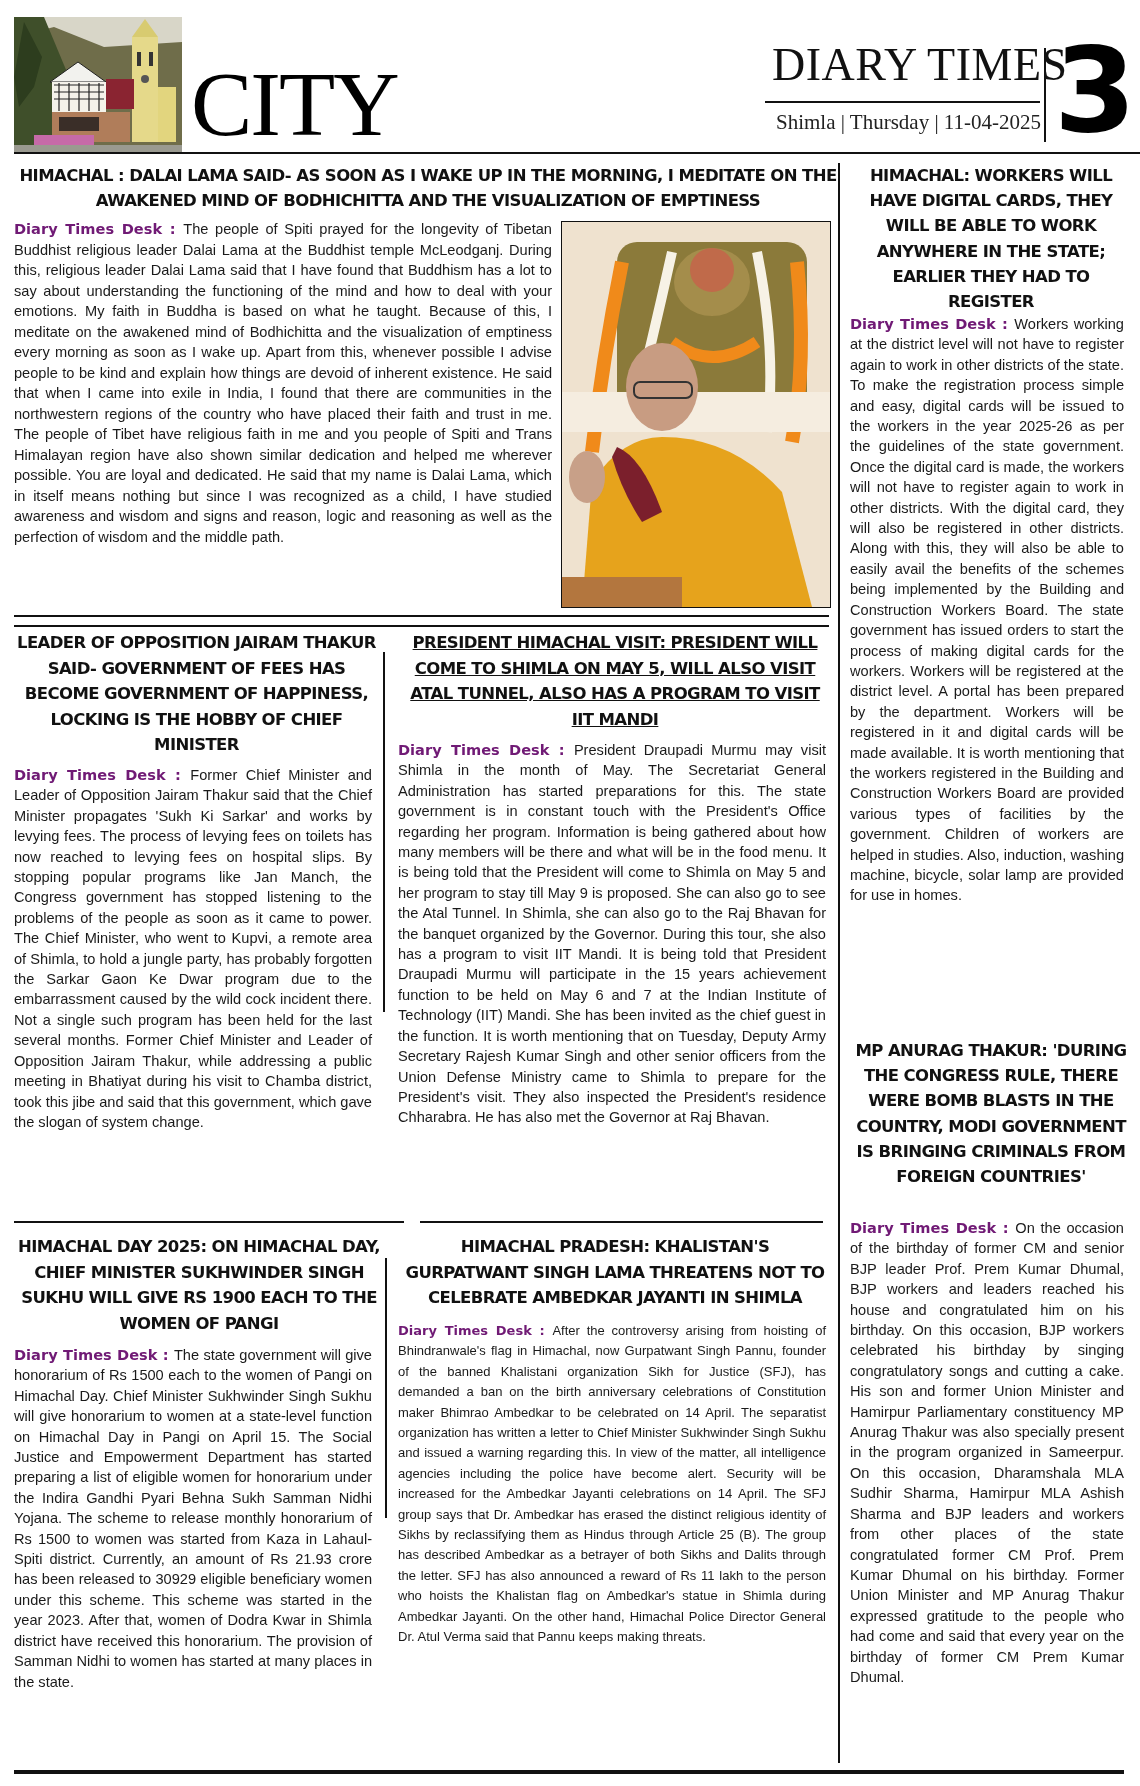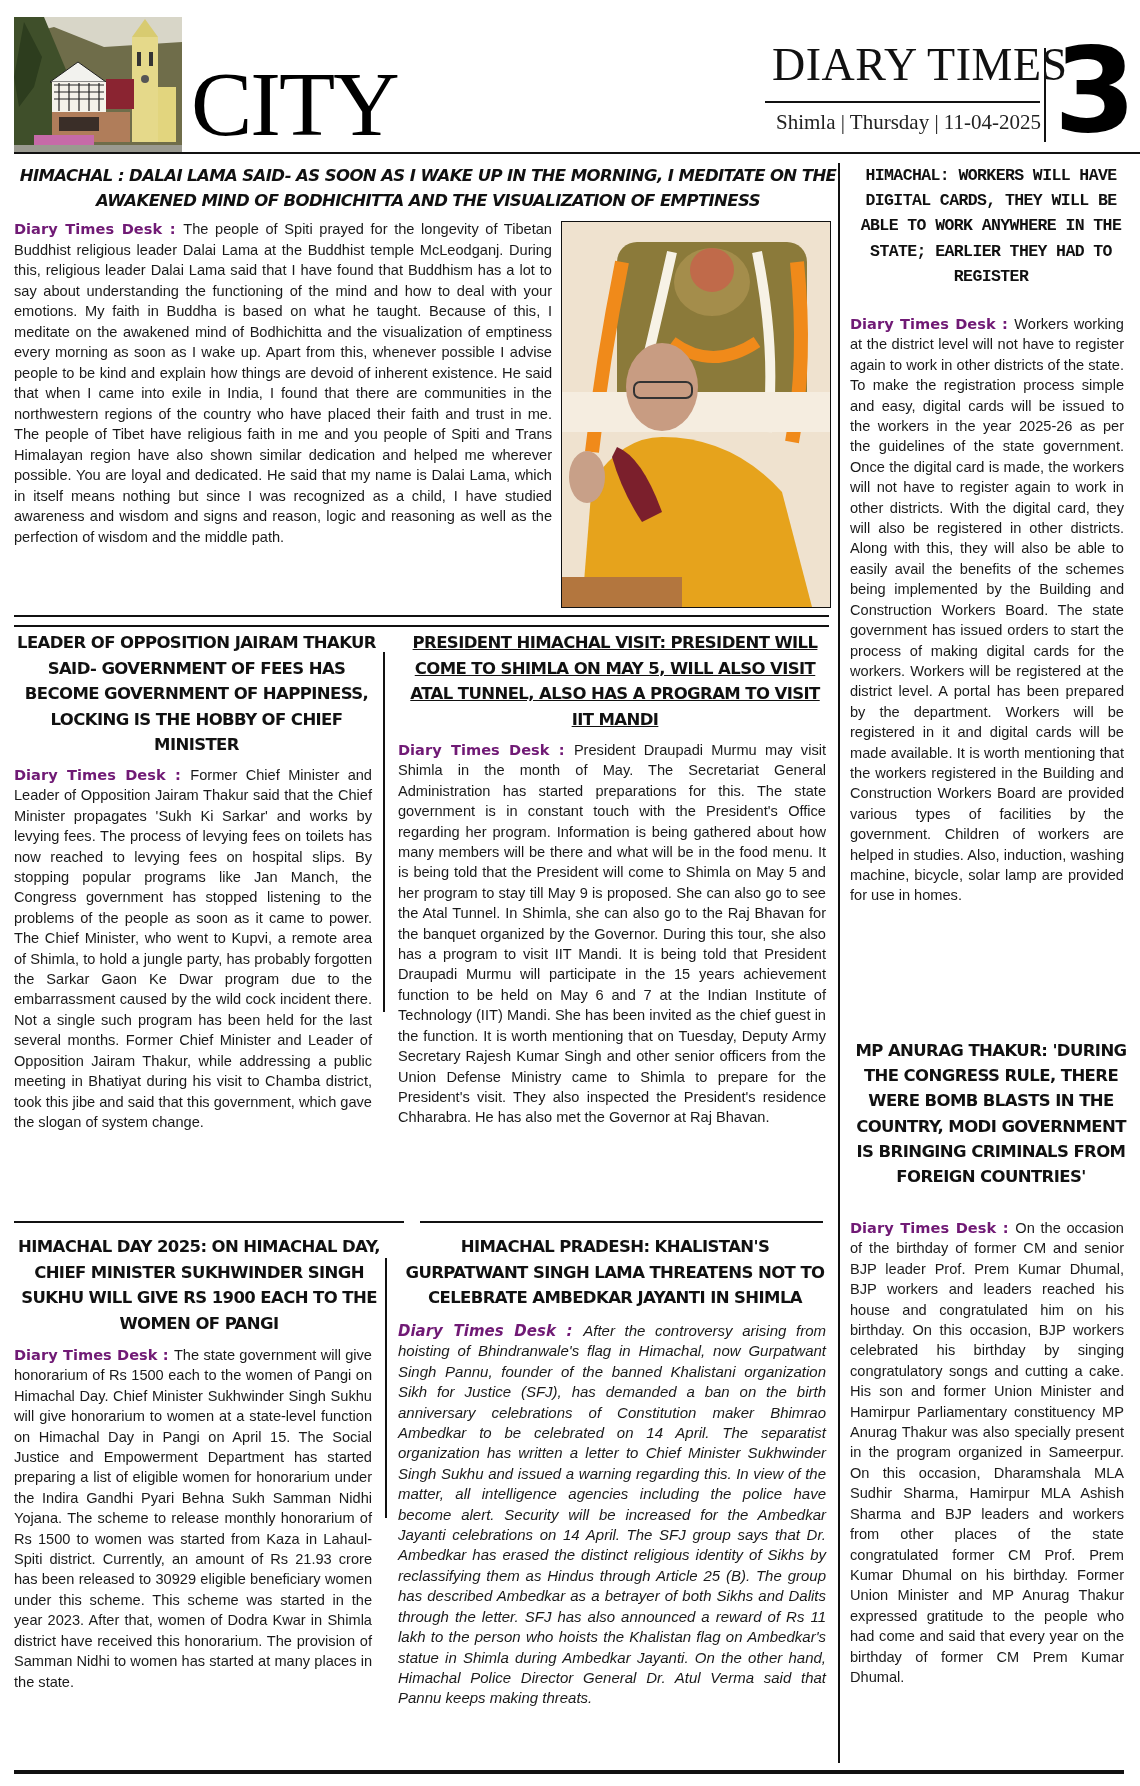--- a/index.html
+++ b/index.html
@@ -16,47 +16,47 @@
   .page-num { left: 1054px; top: 20px; font-family: "DejaVu Sans", sans-serif; font-weight: 900; font-size: 118px; line-height: 140px; color: #000; letter-spacing: -4px; }
 
   .hl { font-family: "DejaVu Sans", sans-serif; font-weight: bold; text-align: center; color: #111; letter-spacing: -0.6px; }
   .body { font-family: "Liberation Sans", sans-serif; text-align: justify; color: #1a1a1a; }
   .lead { font-weight: bold; font-family: "DejaVu Sans", sans-serif; color: #701a75; }
 
   .hr { background: #111; height: 2px; }
   .vr { background: #111; width: 2px; }
 
   
-  .a1-hl { left: 18px; top: 163px; width: 820px; font-size: 16.5px; line-height: 25px; font-style: italic; }
+  .a1-hl { left: 18px; top: 163px; width: 820px; font-size: 16.5px; line-height: 25px; }
   .a1-body { left: 14px; top: 219px; width: 538px; font-size: 14.6px; line-height: 20.5px; }
   .a1-photo { left: 561px; top: 221px; width: 268px; height: 385px; border: 1px solid #111; overflow: hidden; background: #f2e5d0; }
 
   
   .r-vr { left: 838px; top: 163px; height: 1600px; }
-  .a2-hl { left: 850px; top: 163px; width: 282px; font-size: 16.5px; line-height: 25.2px; font-family: Liberation Mono, monospace; }
+  .a2-hl { left: 850px; top: 163px; width: 282px; font-size: 16.5px; line-height: 25.2px; }
   .a2-body { left: 850px; top: 314px; width: 274px; font-size: 14.6px; line-height: 20.4px; }
   .a7-hl { left: 850px; top: 1038px; width: 282px; font-size: 16.5px; line-height: 25.2px; }
   .a7-body { left: 850px; top: 1218px; width: 274px; font-size: 14.6px; line-height: 20.4px; }
 
   
   .mid-hr-1 { left: 14px; top: 615px; width: 815px; }
   .mid-hr-2 { left: 14px; top: 625px; width: 815px; }
   .mid-vr-1 { left: 383px; top: 652px; height: 360px; }
   .a3-hl { left: 14px; top: 630px; width: 365px; font-size: 16.5px; line-height: 25.6px; }
   .a3-body { left: 14px; top: 765px; width: 358px; font-size: 14.6px; line-height: 20.4px; }
   .a4-hl { left: 398px; top: 630px; width: 434px; font-size: 16.5px; line-height: 25.6px; text-decoration: underline; }
   .a4-body { left: 398px; top: 740px; width: 428px; font-size: 14.6px; line-height: 20.4px; }
 
   .low-hr-1 { left: 14px; top: 1221px; width: 390px; }
   .low-hr-2 { left: 420px; top: 1221px; width: 403px; }
   .low-vr { left: 385px; top: 1258px; height: 260px; }
   .a5-hl { left: 14px; top: 1234px; width: 370px; font-size: 16.5px; line-height: 25.6px; }
   .a5-body { left: 14px; top: 1345px; width: 358px; font-size: 14.6px; line-height: 20.4px; }
   .a6-hl { left: 398px; top: 1234px; width: 434px; font-size: 16.5px; line-height: 25.6px; }
-  .a6-body { left: 398px; top: 1321px; width: 428px; font-size: 15px; line-height: 20.4px; font-style: italic; }
+  .a6-body { left: 398px; top: 1321px; width: 428px; font-size: 13px; line-height: 20.4px; }
 
   .foot-hr { left: 14px; top: 1770px; width: 1110px; height: 4px; background: #111; }
 </style>
 </head>
 <body>
 
 <div class="abs city-photo" title="Shimla Christ Church and heritage building">
   <svg width="168" height="137" viewBox="0 0 168 137">
     <rect x="0" y="0" width="168" height="137" fill="#d8d6c8"></rect>
     <path d="M0 20 L40 10 L90 30 L168 25 L168 137 L0 137 Z" fill="#6f6d4a"></path>

